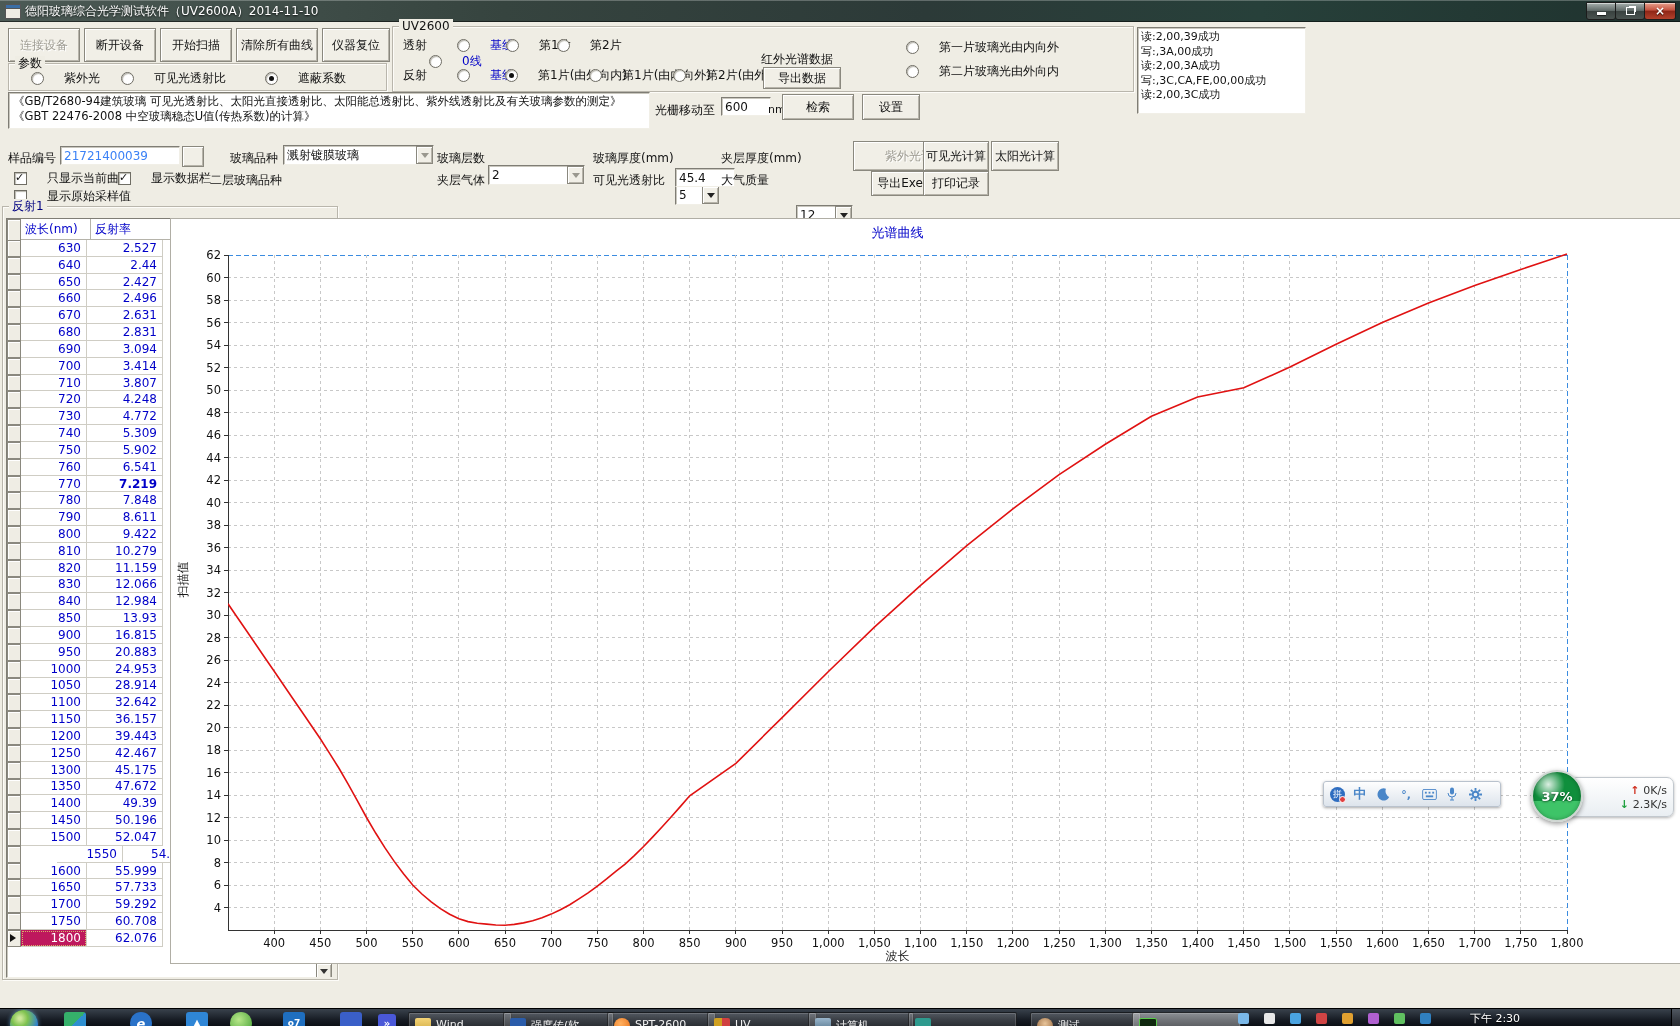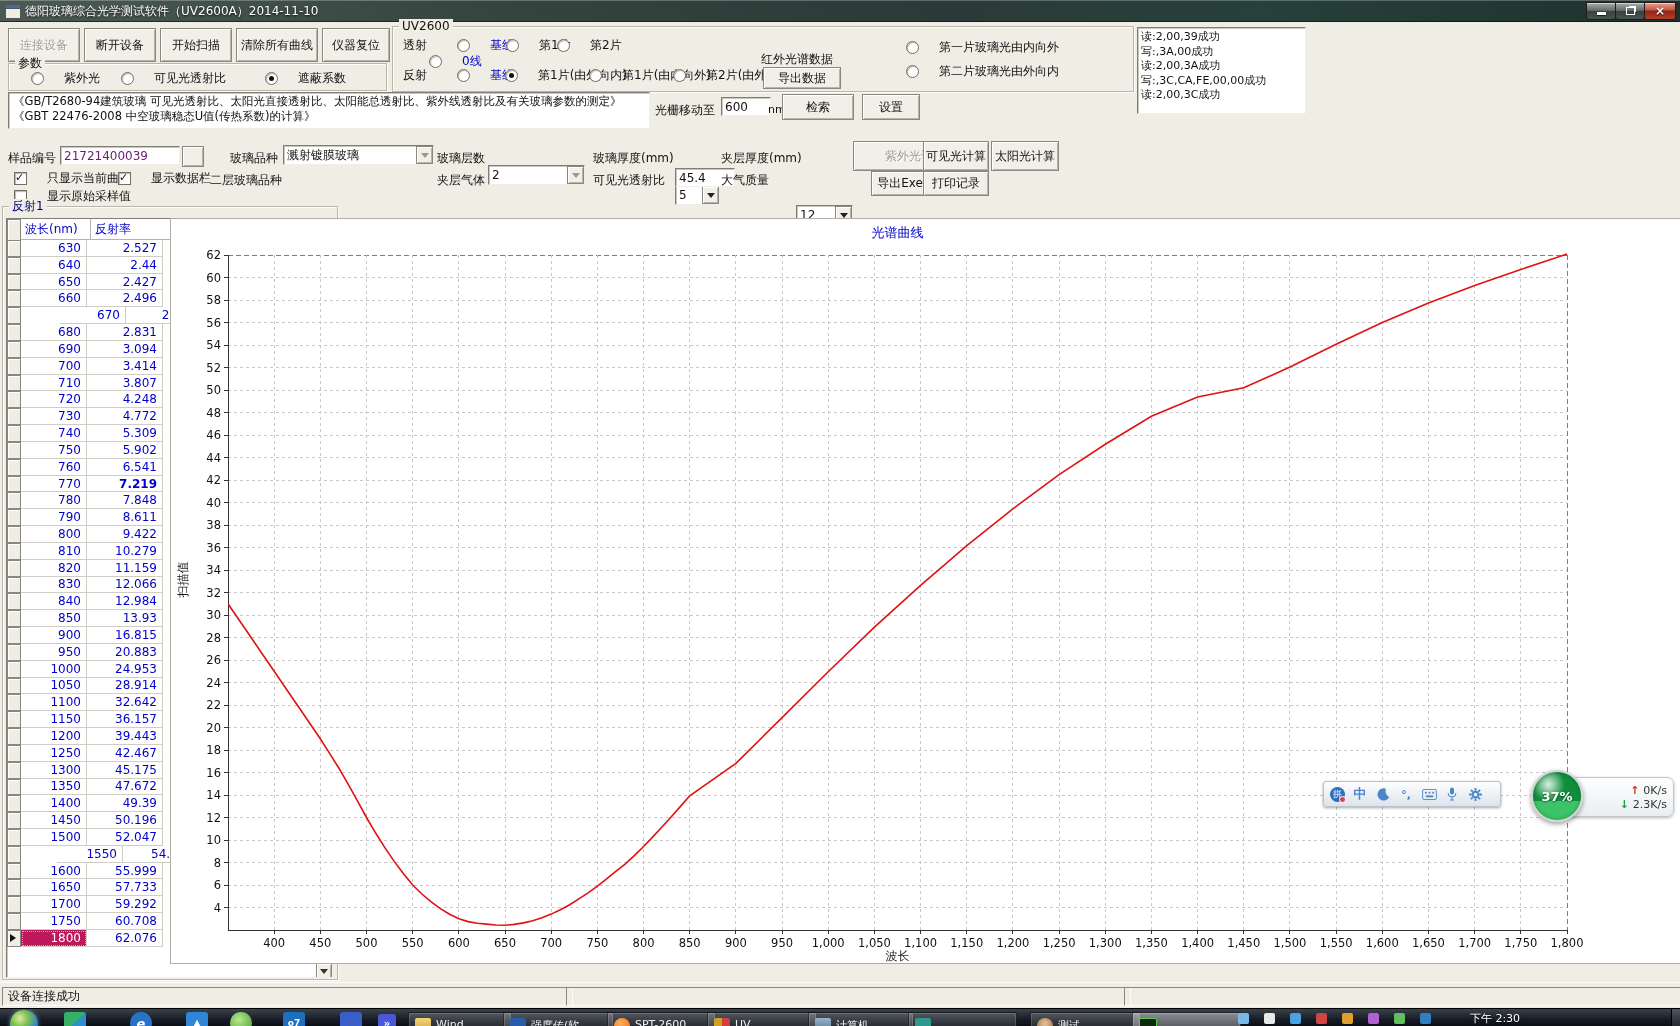--- a/index.html
+++ b/index.html
@@ -213,21 +213,21 @@
     <div class="nowrap">《GBT 22476-2008 中空玻璃稳态U值(传热系数)的计算》</div>
   </div>
 
   <div class="abs nowrap" style="left:655px;top:102px;">光栅移动至</div>
   <div class="abs edit" style="left:721px;top:97px;width:42px;height:17px;">600</div>
   <div class="abs" style="left:768px;top:103px;font-size:11px;">nm</div>
   <div class="abs b3" style="left:782px;top:94px;width:70px;height:24px;">检索</div>
   <div class="abs b3" style="left:862px;top:94px;width:56px;height:24px;">设置</div>
 
   <div class="abs nowrap" style="left:8px;top:150px;">样品编号</div>
-  <div class="abs edit" style="left:60px;top:146px;width:112px;height:17px;color:#701a75;">21721400039</div>
+  <div class="abs edit" style="left:60px;top:146px;width:112px;height:17px;color:#3b82f6;">21721400039</div>
   <div class="abs b3" style="left:182px;top:146px;width:20px;height:19px;"></div>
   <div class="abs nowrap" style="left:230px;top:150px;">玻璃品种</div>
   <div class="abs combo" style="left:283px;top:145px;width:146px;height:18px;">
     <span class="nowrap">溅射镀膜玻璃</span>
     <span class="ar">
         <span class="tri-dn dim"></span>
       </span>
   </div>
   <div class="abs nowrap" style="left:437px;top:150px;">玻璃层数</div>
   <div class="abs combo" style="left:488px;top:145px;width:92px;height:18px;">
@@ -317,21 +317,21 @@
             <span class="gc" style="width: 60px;">650</span>
             <span class="gc" style="width: 70px;">2.427</span>
           </div>
           <div class="grow" style="flex: 1 1 0%;">
             <span class="gmk"></span>
             <span class="gc" style="width: 60px;">660</span>
             <span class="gc" style="width: 70px;">2.496</span>
           </div>
           <div class="grow" style="flex: 1 1 0%;">
             <span class="gmk"></span>
-            <span class="gc" style="width: 60px; margin-left: 39px;">670</span>
+            <span class="gc" style="width: 60px;">670</span>
             <span class="gc" style="width: 70px;">2.631</span>
           </div>
           <div class="grow" style="flex: 1 1 0%;">
             <span class="gmk"></span>
             <span class="gc" style="width: 60px;">680</span>
             <span class="gc" style="width: 70px;">2.831</span>
           </div>
           <div class="grow" style="flex: 1 1 0%;">
             <span class="gmk"></span>
             <span class="gc" style="width: 60px;">690</span>
@@ -751,27 +751,20 @@
         <span style="color:#d03020;font-weight:bold;">↑</span>
         <span>0K/s</span>
       </div>
     <div class="netrow">
         <span style="color:#20a040;font-weight:bold;">↓</span>
         <span>2.3K/s</span>
       </div>
   </div>
   <div class="abs netball" style="left:1531px;top:770px;width:48px;height:48px;z-index:7;">37%</div>
 
-  <div class="abs statusbar" style="left:0;top:982px;width:1680px;height:26px;">
-    <div class="abs spanel" style="left:2px;top:4px;width:559px;height:17px;">
-      <span class="nowrap">设备连接成功</span>
-    </div>
-    <div class="abs spanel" style="left:566px;top:4px;width:553px;height:17px;"></div>
-    <div class="abs spanel" style="left:1124px;top:4px;width:552px;height:17px;"></div>
-  </div>
 
   <div class="abs taskbar" style="left:0;top:1008px;width:1680px;height:18px;">
     <div class="tb-inner">
       <div class="orb"></div>
       <div class="qicon" style="left:64px;background:linear-gradient(135deg,#35b06a 50%,#2e8fd0 50%);"></div>
       <div class="qicon" style="left:130px;background:#2a72c8;border-radius:50%;font-style:italic;">e</div>
       <div class="qicon" style="left:186px;background:#2f86d6;">▲</div>
       <div class="qicon" style="left:230px;background:radial-gradient(circle at 40% 35%,#b8e88a,#3c9a2e);border-radius:50%;"></div>
       <div class="qicon" style="left:283px;background:#1f6fc0;font-size:9px;">o7</div>
       <div class="qicon" style="left:340px;background:#3a5fc8;"></div>

